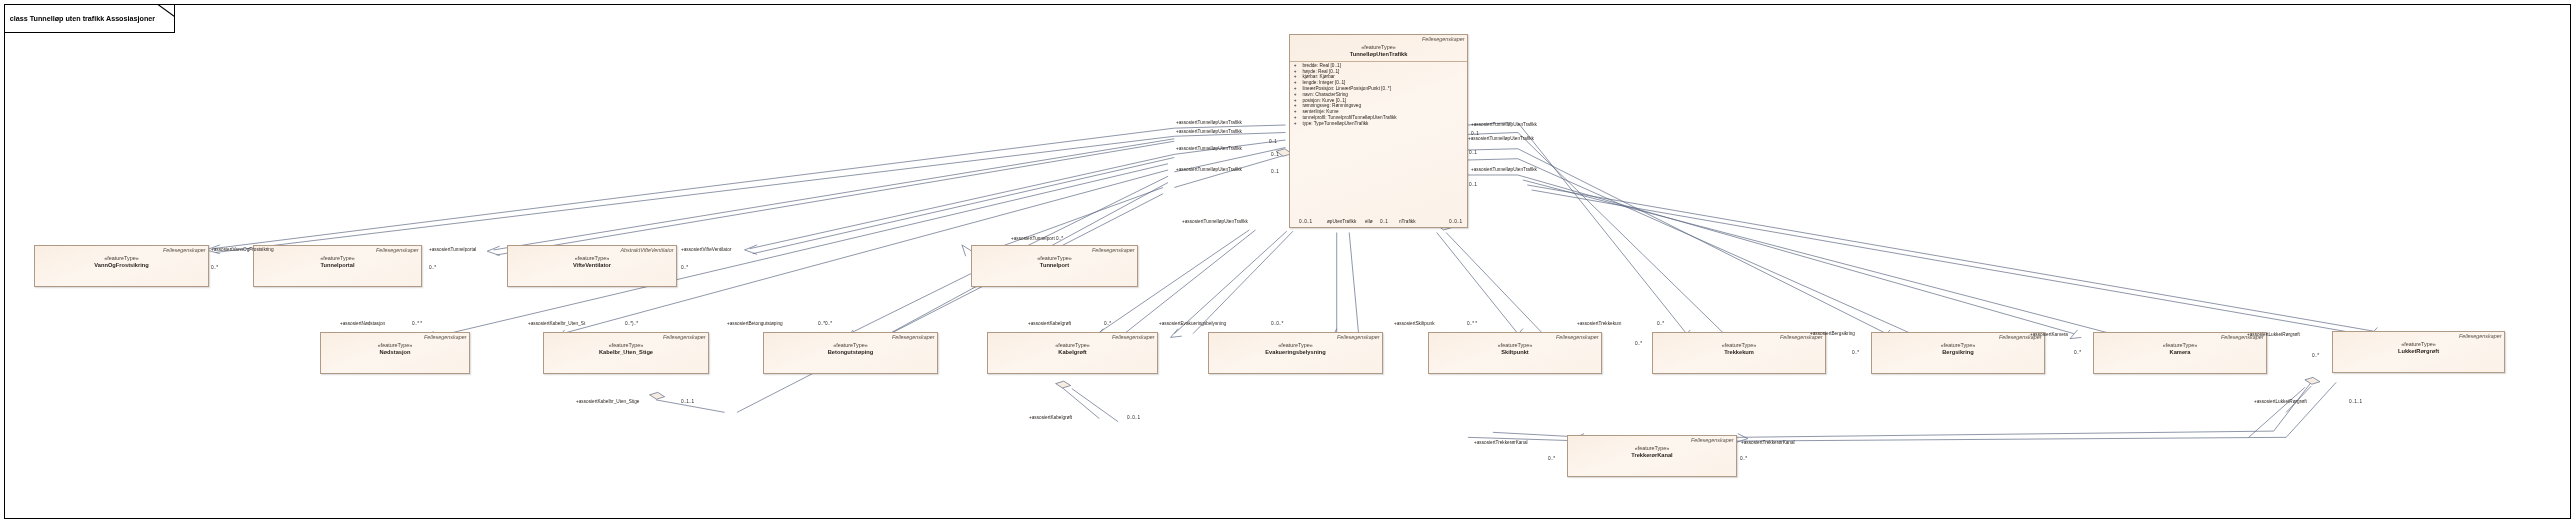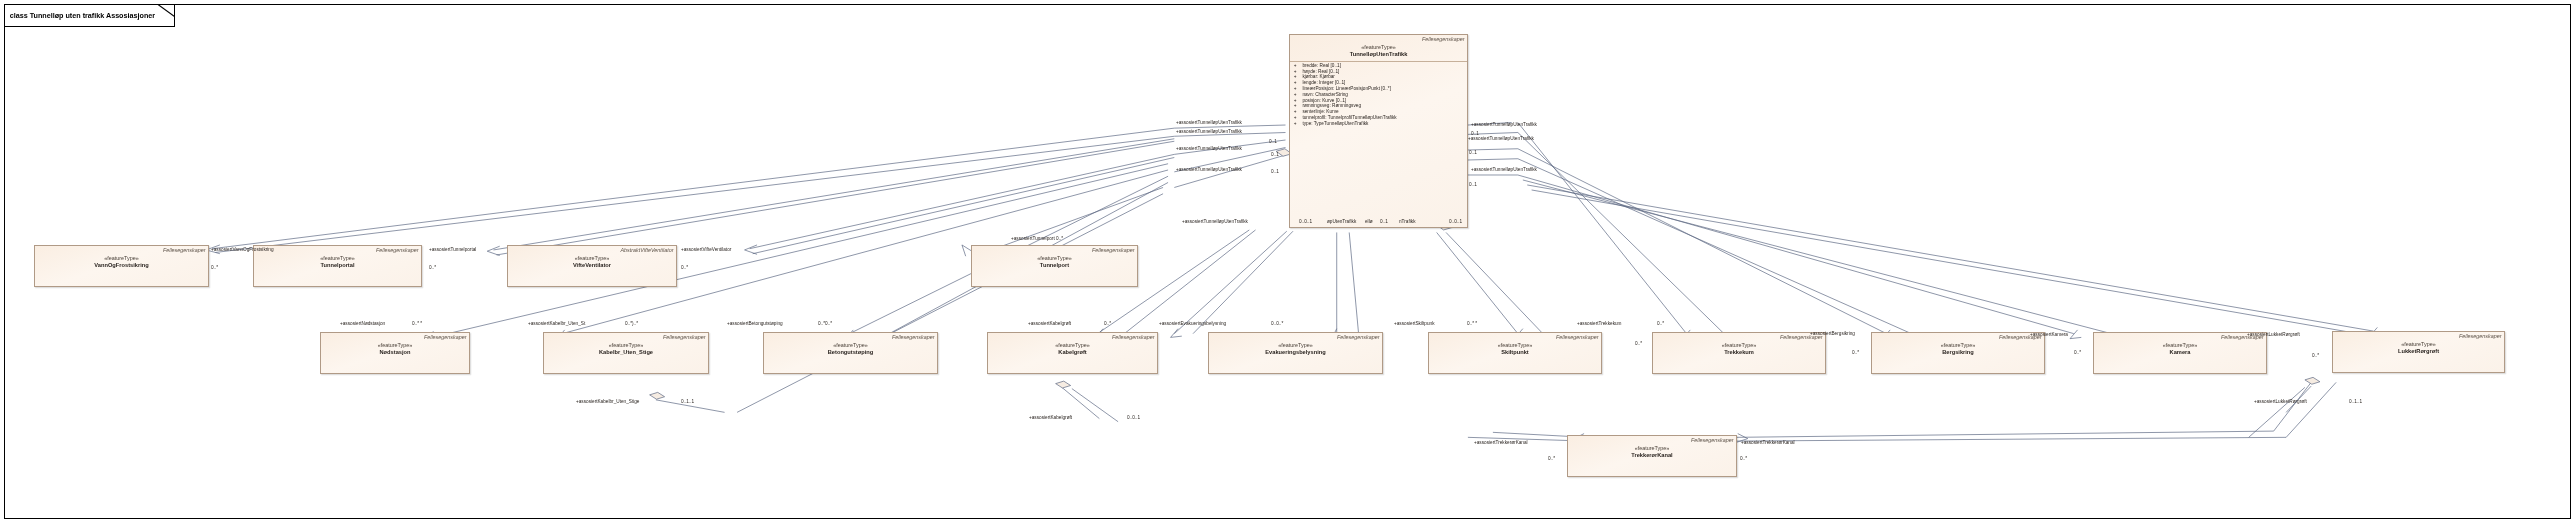--- a/index.html
+++ b/index.html
@@ -20,21 +20,21 @@
   .frame {
     position: absolute;
     left: 3.7px; top: 3.7px;
     width: 2567px; height: 515px;
     border: 0.9px solid #000;
     background: transparent;
   }
   .frame-tab {
     position: absolute;
     left: 3.7px; top: 3.7px;
-    height: 23px;
+    height: 29px;
     background: #ffffff;
     border: 0.9px solid #000;
     border-bottom: 0.9px solid #000;
     padding: 0 19px 0 5px;
     display: flex; align-items: center;
     font-size: 7.2px;
     font-weight: bold;
     color: #000;
     white-space: nowrap;
     z-index: 40;

